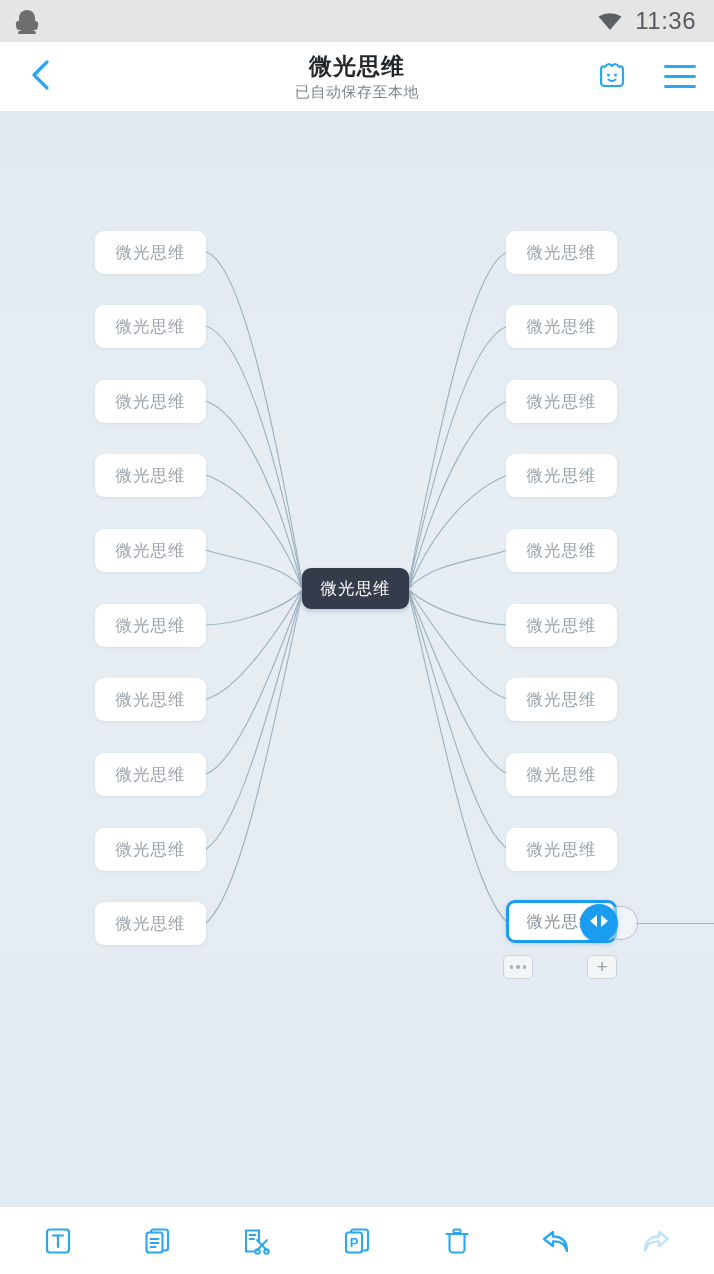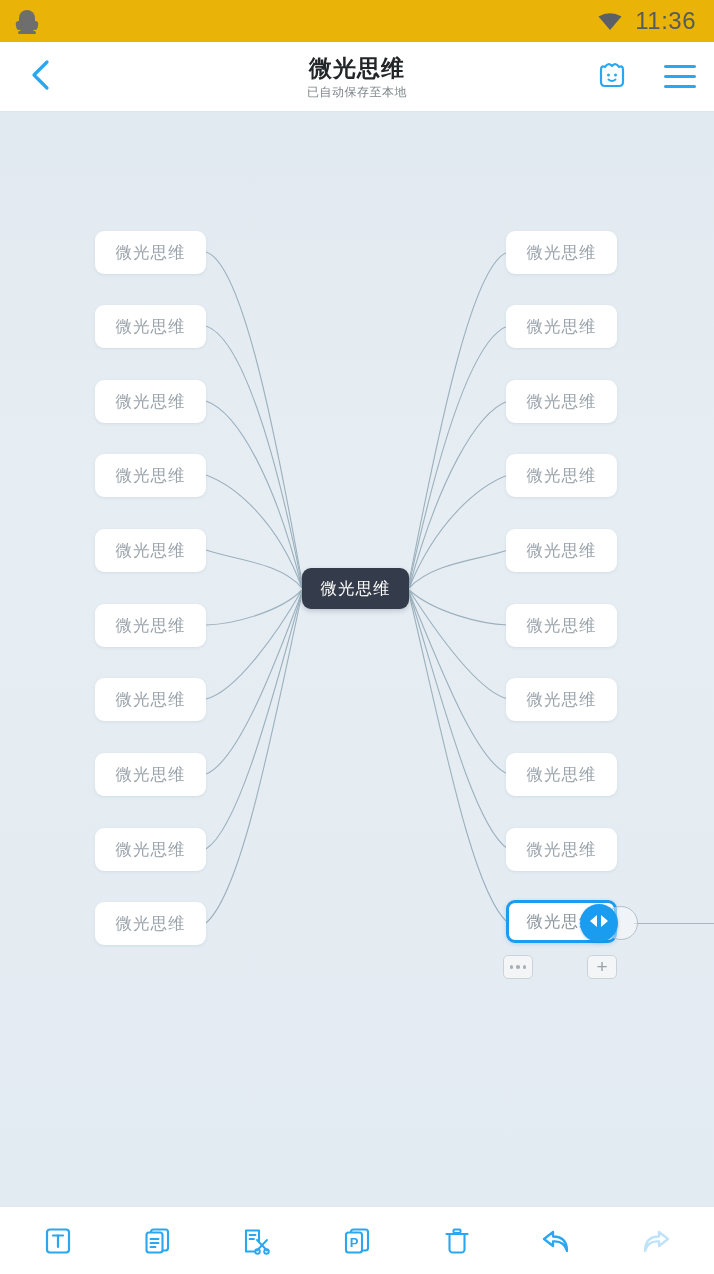--- a/index.html
+++ b/index.html
@@ -7,21 +7,21 @@
     width:714px; height:1274px;
     font-family:"Liberation Sans","DejaVu Sans",sans-serif;
     overflow:hidden;
     background:#ffffff;
   }
   #app { position:relative; width:714px; height:1274px; }
 
   
   .statusbar {
     position:absolute; left:0; top:0; width:714px; height:42px;
-    background:#eab308;
+    background:#e5e5e5;
     display:flex; align-items:center; justify-content:space-between;
     padding:0 18px 0 16px;
   }
   .status-left { display:flex; align-items:center; gap:8px; }
   .status-right { display:flex; align-items:center; gap:12px; }
   .qq-icon { width:22px; height:26px; position:relative; }
   .qq-icon .body {
     position:absolute; left:3px; top:2px; width:16px; height:22px;
     background:#6e6e6e; border-radius:8px 8px 5px 5px;
   }
@@ -46,21 +46,21 @@
     width:46px; height:46px; display:flex; align-items:center; justify-content:center;
   }
   .header-center {
     position:absolute; left:50%; top:50%; transform:translate(-50%,-50%);
     text-align:center; line-height:1;
   }
   .header-title {
     font-size:23px; font-weight:bold; color:#222629; letter-spacing:1px;
   }
   .header-sub {
-    margin-top:6px; font-size:12px; color:#7d858c; letter-spacing:0.5px;text-align:right;
+    margin-top:6px; font-size:15px; color:#7d858c; letter-spacing:0.5px;text-align:right;
   }
   .header-right {
     position:absolute; right:14px; top:50%; transform:translateY(-50%);
     display:flex; align-items:center; gap:28px;
   }
   .hdr-icon-btn { width:40px; height:40px; display:flex; align-items:center; justify-content:center; }
   .hamburger { width:32px; height:24px; display:flex; flex-direction:column; justify-content:space-between; }
   .hamburger span { display:block; height:3.4px; width:100%; background:#2aa7f0; border-radius:2px; }
 
   

